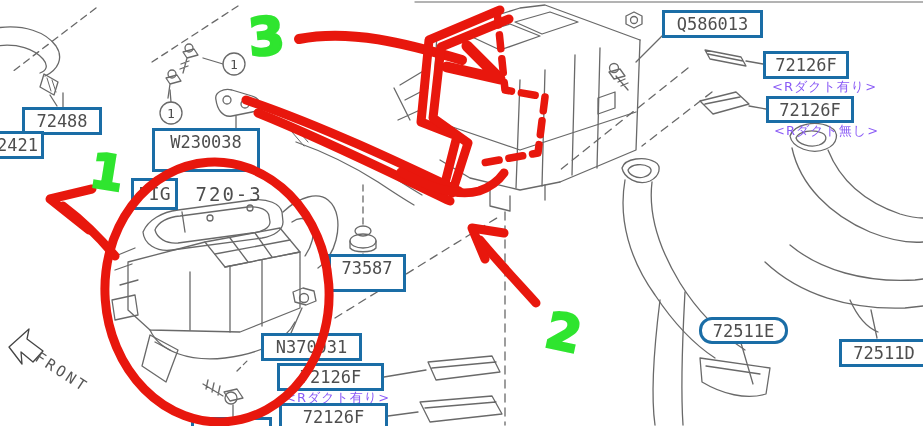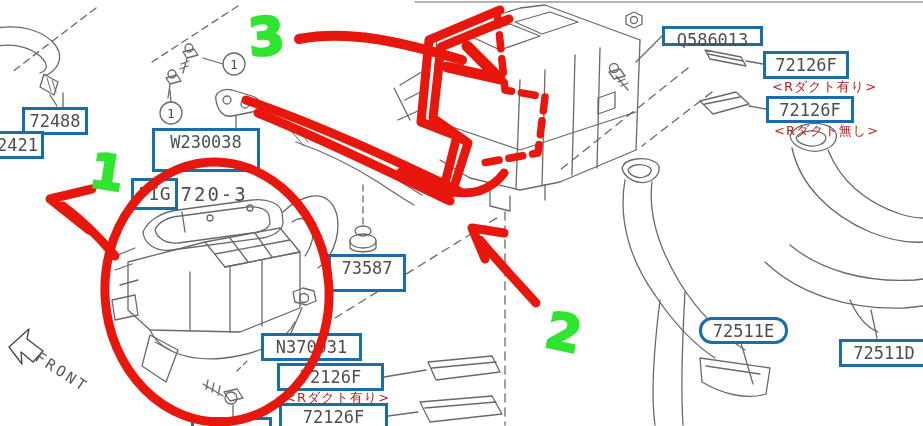--- a/index.html
+++ b/index.html
@@ -2,26 +2,26 @@
 <html><head>
 <meta charset="utf-8">
 <style>
   html,body{margin:0;padding:0;background:#fff;}
   #stage{position:relative;width:923px;height:426px;overflow:hidden;background:#ffffff;
          font-family:"DejaVu Sans Mono",monospace;}
   svg.art{position:absolute;left:0;top:0;}
   .label{position:absolute;border:3px solid #1a6da6;background:#fff;color:#4e4e4e;
          font:17px/1.2 "DejaVu Sans Mono",monospace;padding:1px 3px 0;white-space:nowrap;
          box-sizing:border-box;text-align:center;z-index:5;}
-  .note{position:absolute;color:#b91c1c;font:13px/1.1 "DejaVu Sans",sans-serif;
+  .note{position:absolute;color:#8b5cf6;font:13px/1.1 "DejaVu Sans",sans-serif;
         white-space:nowrap;z-index:5;letter-spacing:1px;}
   .figwrap{position:absolute;left:131px;top:178px;display:flex;align-items:center;z-index:5;}
   .figwrap .figbox{border:3px solid #1a6da6;background:#fff;color:#4e4e4e;
          font:18px/1.2 "DejaVu Sans Mono",monospace;padding:2px 4px;}
-  .figwrap .figrest{color:#4e4e4e;font:19px "DejaVu Sans Mono",monospace;margin-left:3px;
+  .figwrap .figrest{color:#4e4e4e;font:19px "DejaVu Sans Mono",monospace;margin-left:18px;
          letter-spacing:2px;}
   .overlay{z-index:8;}
 </style>
 </head>
 <body>
 
 <div id="stage">
 
   <svg class="art" width="923" height="426" viewBox="0 0 923 426">
     <g stroke="#696969" fill="none" stroke-width="1.3" stroke-linecap="round" stroke-linejoin="round">
@@ -166,29 +166,29 @@
       <path stroke-width="9" d="M480,240 C499,263 519,284 536,303"></path>
       <path stroke-width="9" d="M504,233 L472,228 L485,259"></path>
     </g>
     <g fill="#2fe52f" stroke="#2fe52f" stroke-width="2.5" font-family="DejaVu Sans, sans-serif" font-weight="bold">
       <text x="250" y="56" font-size="52" transform="rotate(-5 250 56)">3</text>
       <text x="88" y="186" font-size="48" transform="rotate(9 88 186)">1</text>
       <text x="543" y="346" font-size="50" transform="rotate(12 543 346)">2</text>
     </g>
   </svg>
 
-  <div class="label" style="left:662px;top:26px;width:101px;height:20px;">Q586013</div>
+  <div class="label" style="left:662px;top:10px;width:101px;height:28px;">Q586013</div>
 
   <div class="label" style="left:763px;top:51px;width:86px;height:28px;">72126F</div>
   <div class="note" style="left:772px;top:80px;">&lt;Rダクト有り&gt;</div>
 
   <div class="label" style="left:766px;top:96px;width:88px;height:27px;">72126F</div>
   <div class="note" style="left:774px;top:124px;text-align:center;">&lt;Rダクト無し&gt;</div>
 
-  <div class="label" style="left:22px;top:107px;width:66px;height:28px;">72488</div>
+  <div class="label" style="left:22px;top:107px;width:80px;height:28px;">72488</div>
 
   <div class="label" style="left:-22px;top:131px;width:66px;height:28px;text-align:right;">2421</div>
 
   <div class="label" style="left:152px;top:128px;width:108px;height:44px;">W230038</div>
 
   <div class="figwrap">
     <span class="figbox">FIG</span>
     <span class="figrest">720-3</span>
   </div>
 

